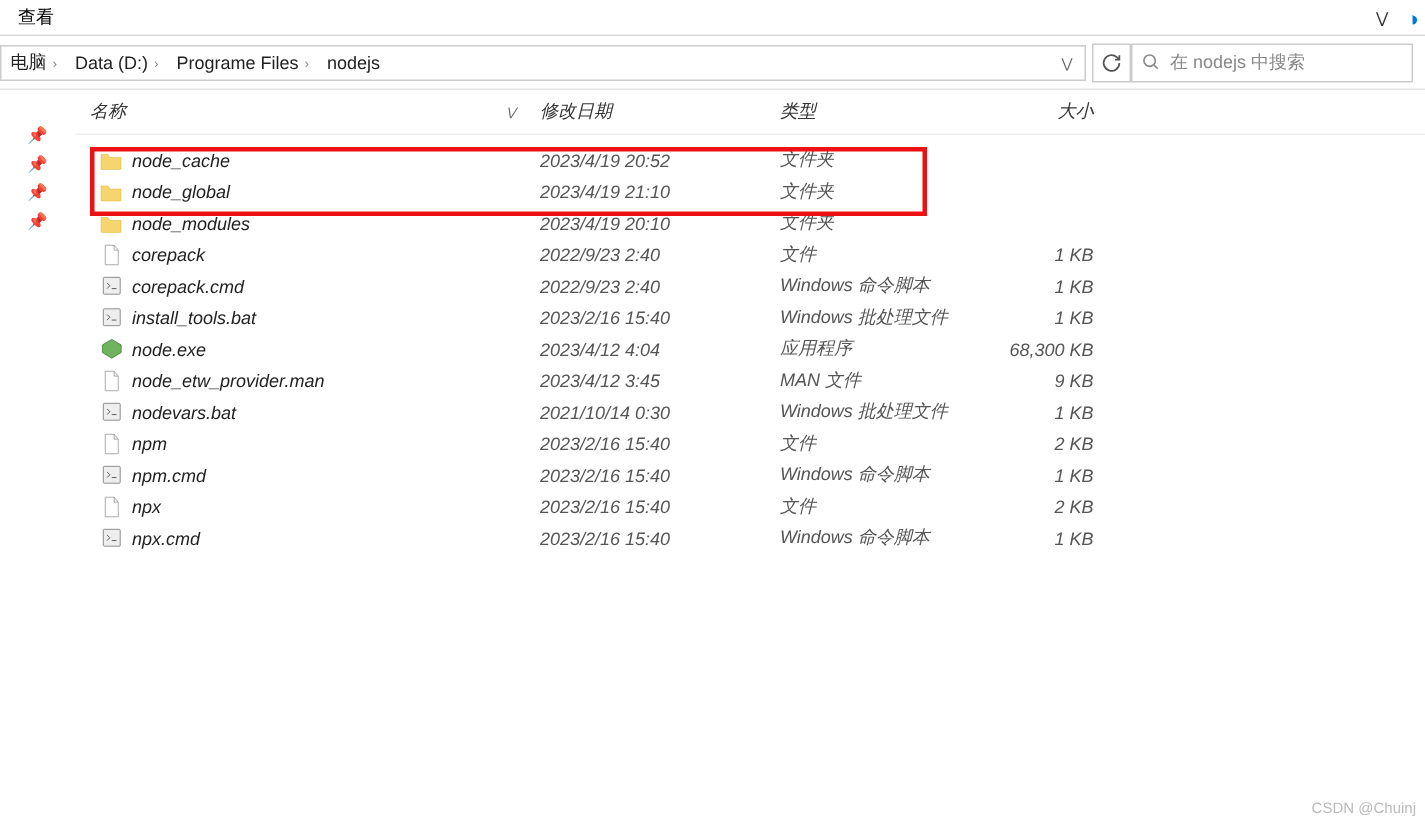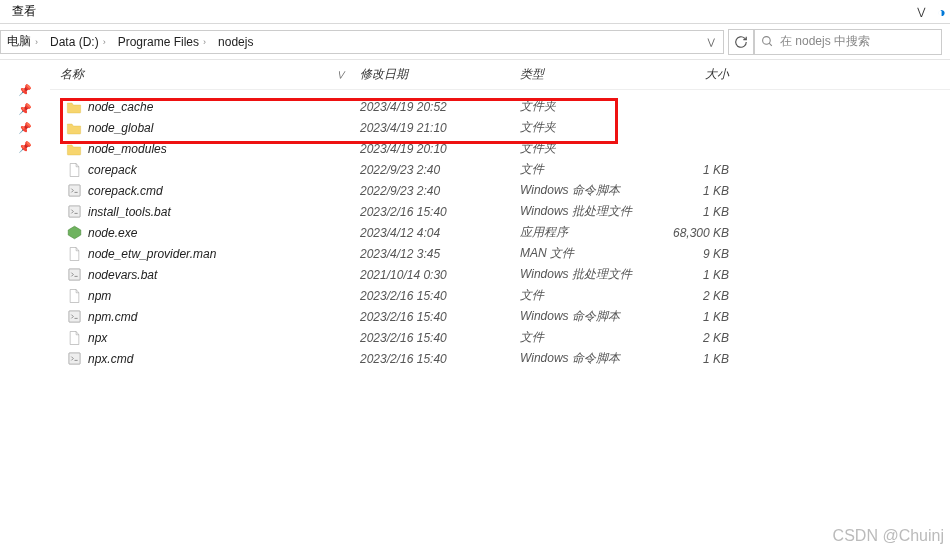--- a/index.html
+++ b/index.html
@@ -31,21 +31,21 @@
     .cell-date { width: 160px; color: #555; }
     .cell-type { width: 145px; color: #555; }
     .cell-size { width: 80px; text-align: right; color: #555; padding-right: 16px; }
     .icon { width: 16px; height: 16px; display: inline-flex; align-items: center; justify-content: center; flex-shrink: 0; }
     .icon-folder svg { fill: #f7d56e; stroke: #d9b23b; stroke-width: 0.5; }
     .icon-file svg { fill: #fff; stroke: #999; }
     .icon-cmd svg { fill: #eee; stroke: #888; }
     .icon-exe { }
     .highlight-box { position: absolute; border: 3px solid #e11; pointer-events: none; }
     .hl1 { left: 60px; top: 98px; width: 558px; height: 46px; }
-    .watermark { position: absolute; right: 6px; bottom: 4px; font-size: 16px; color: #bbb; }
+    .watermark { position: absolute; right: 6px; bottom: 4px; font-size: 10px; color: #bbb; }
     .dots { color: #0078d7; font-size: 14px; }
   </style>
 </head>
 <body>
 
 <div class="toolbar">
   <span class="toolbar-item">查看</span>
   <span class="toolbar-dropdown">⋁</span>
   <span class="dots" style="margin-left:8px;">◑</span>
 </div>

